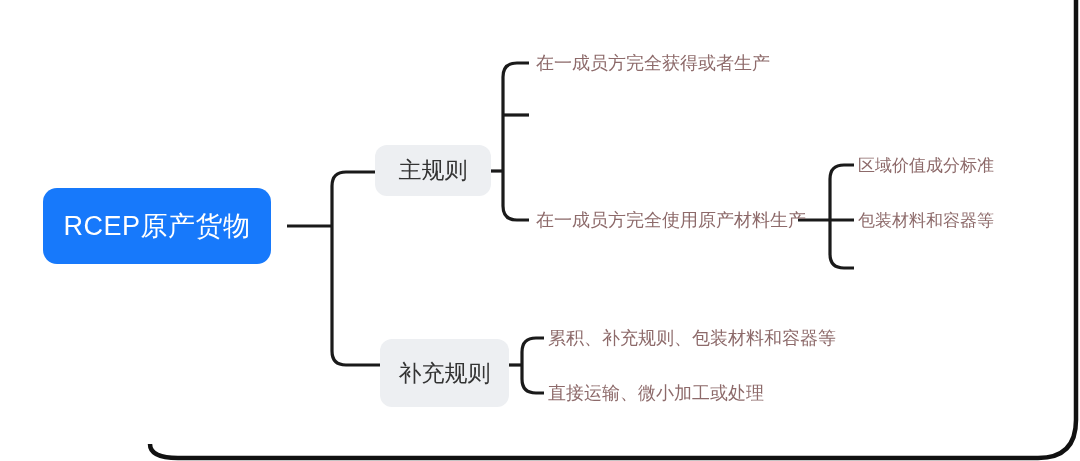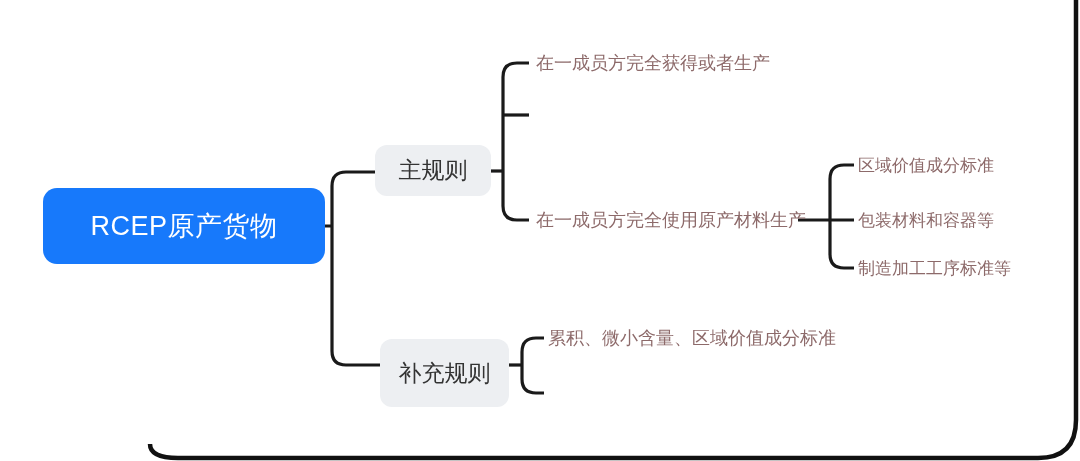--- a/index.html
+++ b/index.html
@@ -21,21 +21,21 @@
   }
   .connectors{position:absolute;left:0;top:0;width:1080px;height:461px;pointer-events:none;}
   .node{
     position:absolute;
     display:flex;align-items:center;justify-content:center;
     box-sizing:border-box;
     white-space:nowrap;
     cursor:default;
   }
   .node-root{
-    left:43px;top:188px;width:282px;height:76px;
+    left:43px;top:188px;width:228px;height:76px;
     background:var(--c-root-bg);
     color:var(--c-root-text);
     border-radius:14px;
     font-size:27px;
     font-weight:500;
     letter-spacing:.5px;
   }
   .node-branch{
     background:var(--c-branch-bg);
     color:var(--c-branch-text);
@@ -85,17 +85,17 @@
   <div class="node node-root">RCEP原产货物</div>
 
   <div class="node node-branch main">主规则</div>
   <div class="node node-branch sup">补充规则</div>
 
   <span class="leaf" style="left:536px;top:63px">在一成员方完全获得或者生产</span>
   <span class="leaf" style="left:536px;top:220px">在一成员方完全使用原产材料生产</span>
 
   <span class="leaf small" style="left:858px;top:165px">区域价值成分标准</span>
   <span class="leaf small" style="left:858px;top:220px">包装材料和容器等</span>
-  <span class="leaf small" style="left:858px;top:268px">制造加工工序标准等</span>
 
-  <span class="leaf" style="left:548px;top:338px">累积、微小含量、区域价值成分标准</span>
+  <span class="leaf" style="left:548px;top:338px">累积、补充规则、包装材料和容器等</span>
+  <span class="leaf" style="left:548px;top:393px">直接运输、微小加工或处理</span>
 
 </div>
 
 </body></html>

